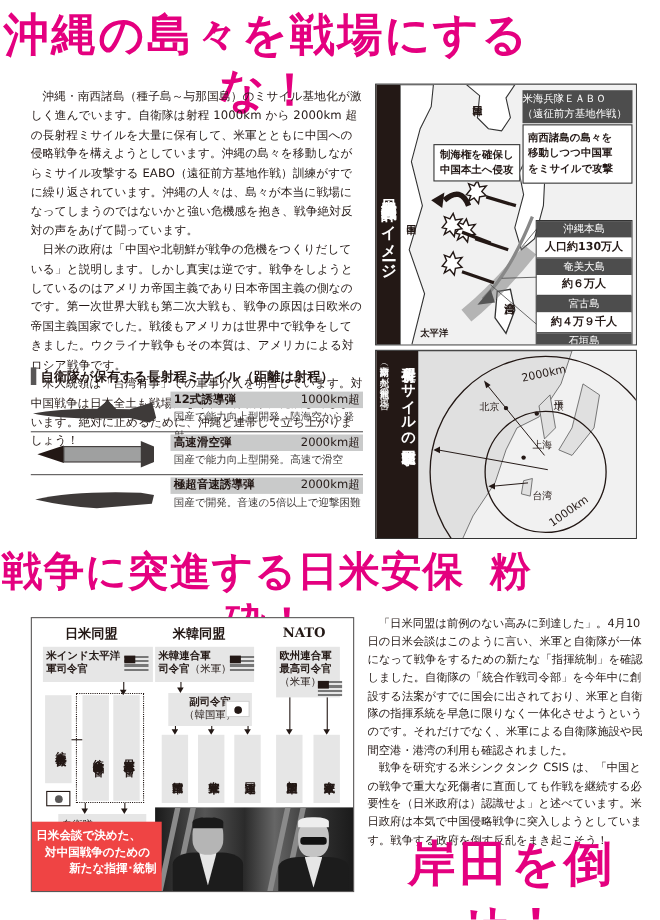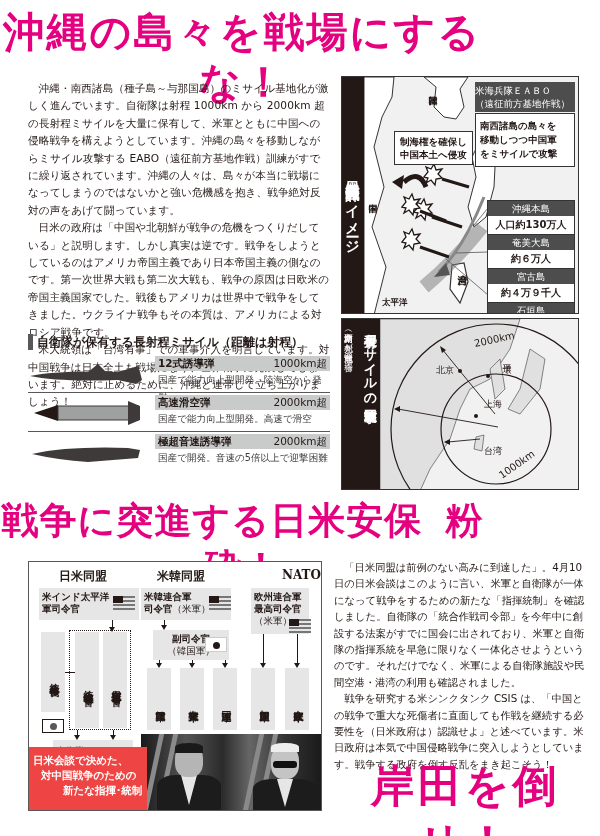--- a/index.html
+++ b/index.html
@@ -242,21 +242,21 @@
     <text x="104" y="135" font-size="9" fill="#231815" font-family="DejaVu Sans, sans-serif">台湾</text>
   </svg>
   <div class="map-label" style="left:158px;top:38px;writing-mode:vertical-rl;font-weight:normal;">平壌</div>
 </div>
 
 <div id="h2" class="headline">戦争に突進する日米安保 粉砕！</div>
 
 <div id="org">
   <div class="org-h" style="left:30px;">日米同盟</div>
   <div class="org-h" style="left:128px;">米韓同盟</div>
-  <div class="org-h" style="left:228px;margin-left:25px;">NATO</div>
+  <div class="org-h" style="left:228px;">NATO</div>
 
   <div class="gbox" style="left:10px;top:26px;width:100px;height:32px;">
     <div>米インド太平洋</div>
     <div>軍司令官</div>
   </div>
   <div class="flag-us" style="left:84px;top:34px;"></div>
   <div class="arrow-v" style="left:83px;top:58px;height:8px;"></div>
   <div class="dotted" style="left:40px;top:68px;width:62px;height:100px;"></div>
   <div class="vbox" style="left:12px;top:70px;width:24px;height:80px;">統合幕僚長</div>
   <div class="flag-jp" style="left:13px;top:157px;"></div>

